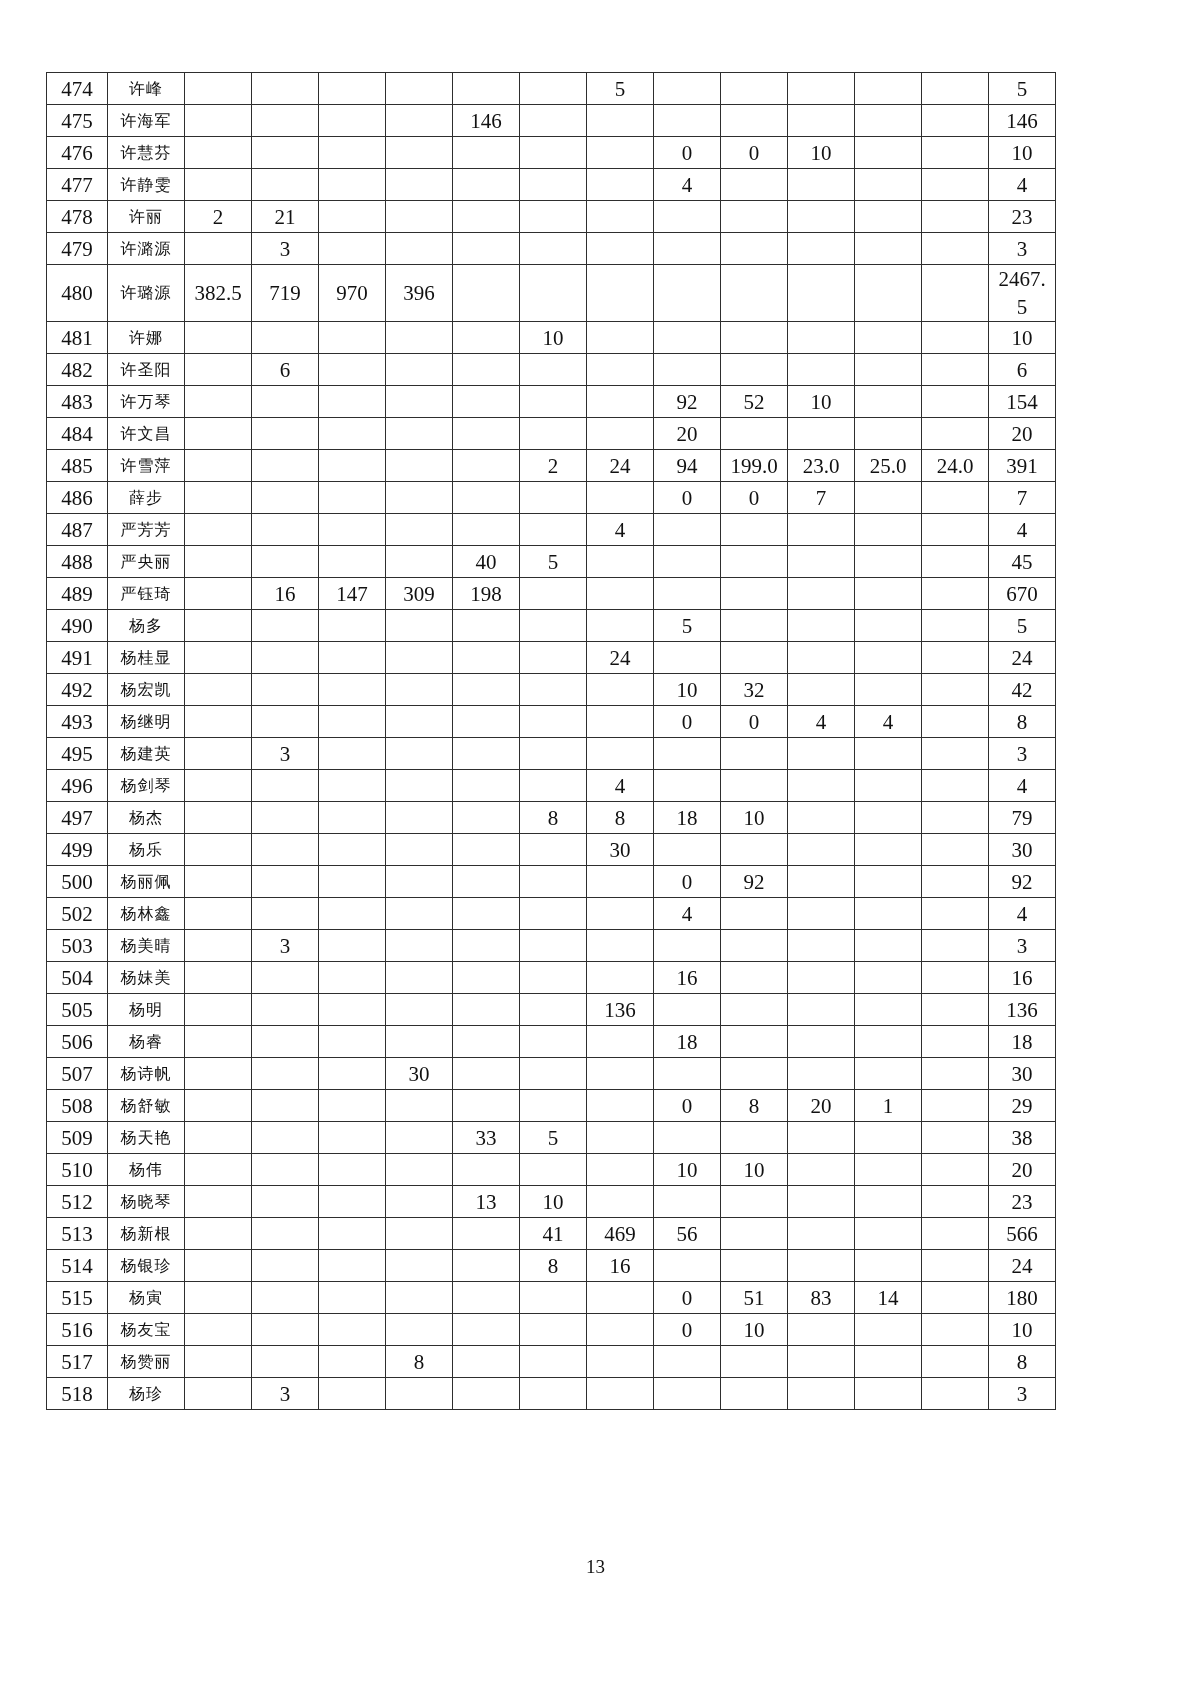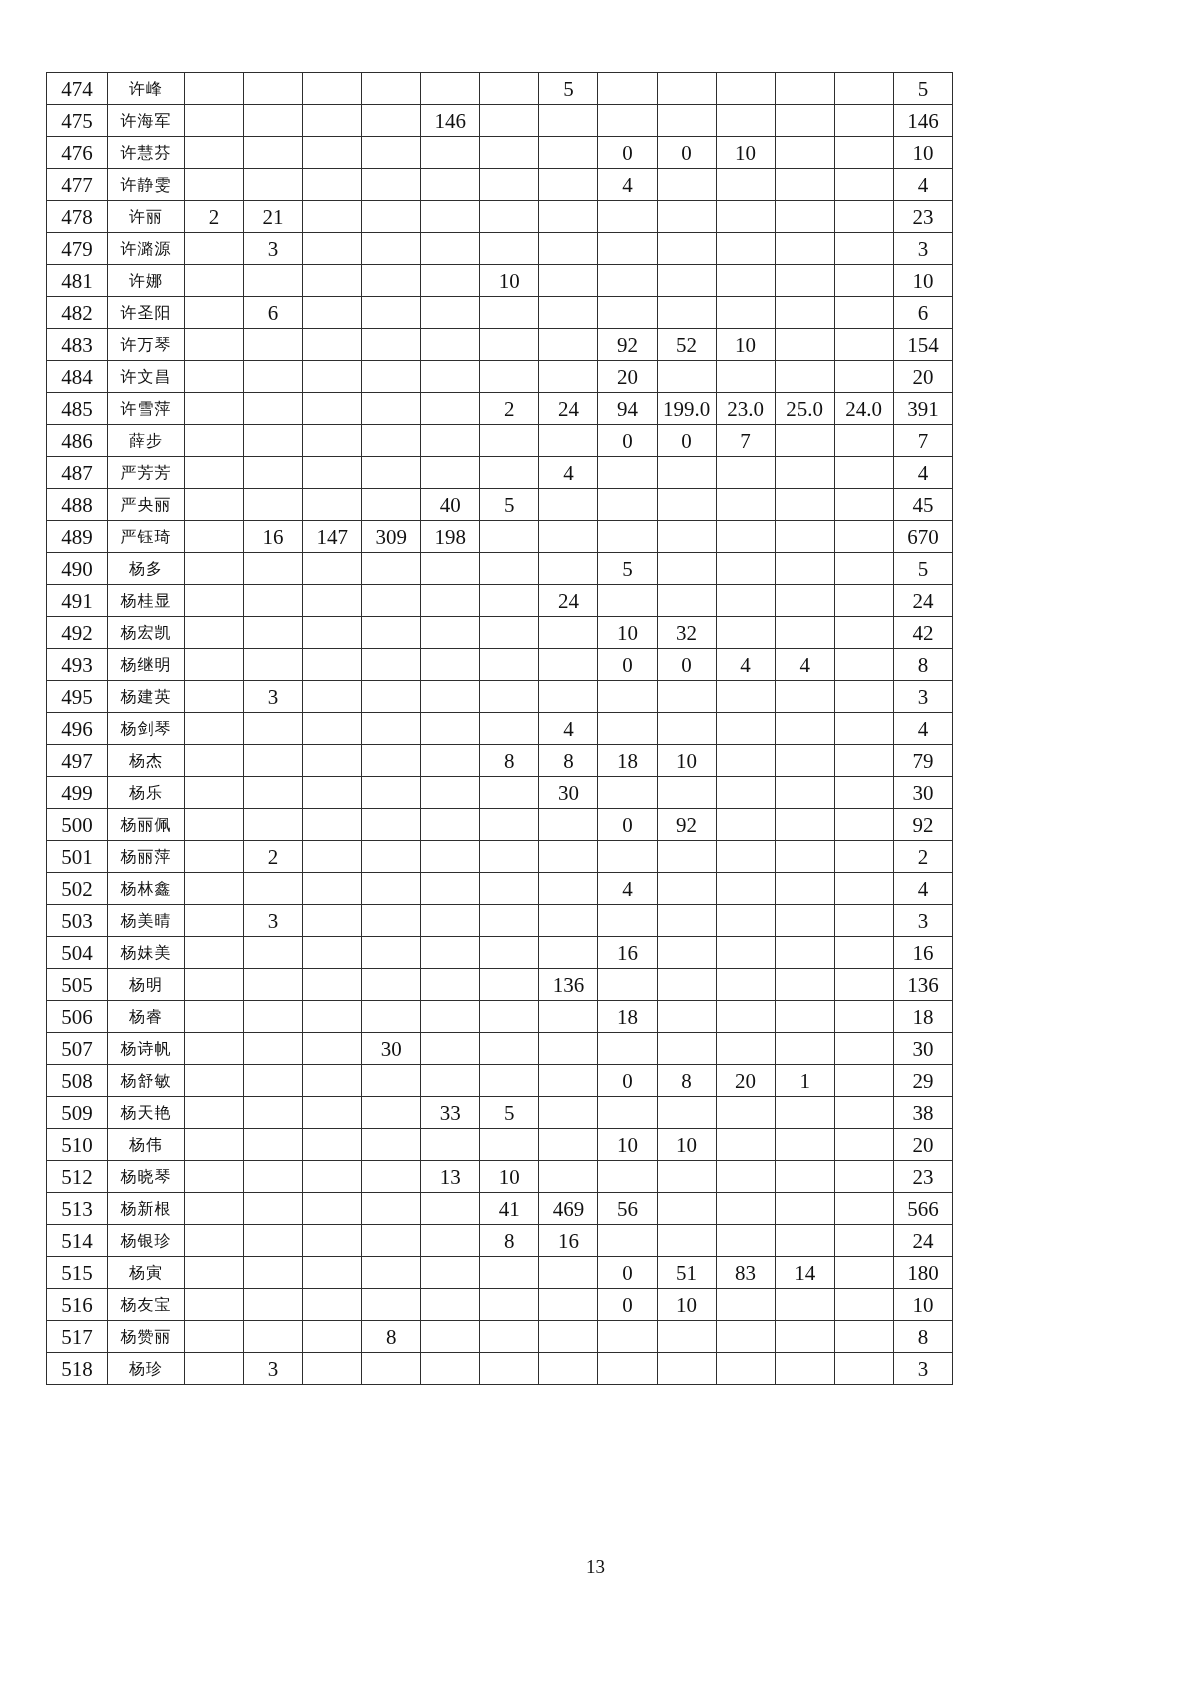--- a/index.html
+++ b/index.html
@@ -11,21 +11,21 @@
     position: relative;
     width: 1191px;
     height: 1684px;
     font-family: "Liberation Serif", "DejaVu Serif", serif;
     color: #111111;
   }
   table.score-table {
     position: absolute;
     left: 46px;
     top: 72px;
-    width: 907px;
+    width: 1010px;
     border-collapse: collapse;
     table-layout: fixed;
   }
   table.score-table td {
     border: 1px solid #2e2e2e;
     text-align: center;
     vertical-align: middle;
     height: 31px;
     font-size: 21px;
     line-height: 28px;
@@ -167,20 +167,37 @@
         <td class="value-cell"></td>
         <td class="value-cell"></td>
         <td class="value-cell"></td>
         <td class="value-cell"></td>
         <td class="value-cell"></td>
         <td class="value-cell"></td>
         <td class="value-cell"></td>
         <td class="total-cell">3</td>
       </tr>
       <tr>
+        <td class="row-number-cell">480</td>
+        <td class="name-cell">许璐源</td>
+        <td class="value-cell">382.5</td>
+        <td class="value-cell">719</td>
+        <td class="value-cell">970</td>
+        <td class="value-cell">396</td>
+        <td class="value-cell"></td>
+        <td class="value-cell"></td>
+        <td class="value-cell"></td>
+        <td class="value-cell"></td>
+        <td class="value-cell"></td>
+        <td class="value-cell"></td>
+        <td class="value-cell"></td>
+        <td class="value-cell"></td>
+        <td class="total-cell">2467.5</td>
+      </tr>
+      <tr>
         <td class="row-number-cell">481</td>
         <td class="name-cell">许娜</td>
         <td class="value-cell"></td>
         <td class="value-cell"></td>
         <td class="value-cell"></td>
         <td class="value-cell"></td>
         <td class="value-cell"></td>
         <td class="value-cell">10</td>
         <td class="value-cell"></td>
         <td class="value-cell"></td>
@@ -473,37 +490,20 @@
         <td class="value-cell"></td>
         <td class="value-cell"></td>
         <td class="value-cell">0</td>
         <td class="value-cell">92</td>
         <td class="value-cell"></td>
         <td class="value-cell"></td>
         <td class="value-cell"></td>
         <td class="total-cell">92</td>
       </tr>
       <tr>
-        <td class="row-number-cell">501</td>
-        <td class="name-cell">杨丽萍</td>
-        <td class="value-cell"></td>
-        <td class="value-cell">2</td>
-        <td class="value-cell"></td>
-        <td class="value-cell"></td>
-        <td class="value-cell"></td>
-        <td class="value-cell"></td>
-        <td class="value-cell"></td>
-        <td class="value-cell"></td>
-        <td class="value-cell"></td>
-        <td class="value-cell"></td>
-        <td class="value-cell"></td>
-        <td class="value-cell"></td>
-        <td class="total-cell">2</td>
-      </tr>
-      <tr>
         <td class="row-number-cell">502</td>
         <td class="name-cell">杨林鑫</td>
         <td class="value-cell"></td>
         <td class="value-cell"></td>
         <td class="value-cell"></td>
         <td class="value-cell"></td>
         <td class="value-cell"></td>
         <td class="value-cell"></td>
         <td class="value-cell"></td>
         <td class="value-cell">4</td>

